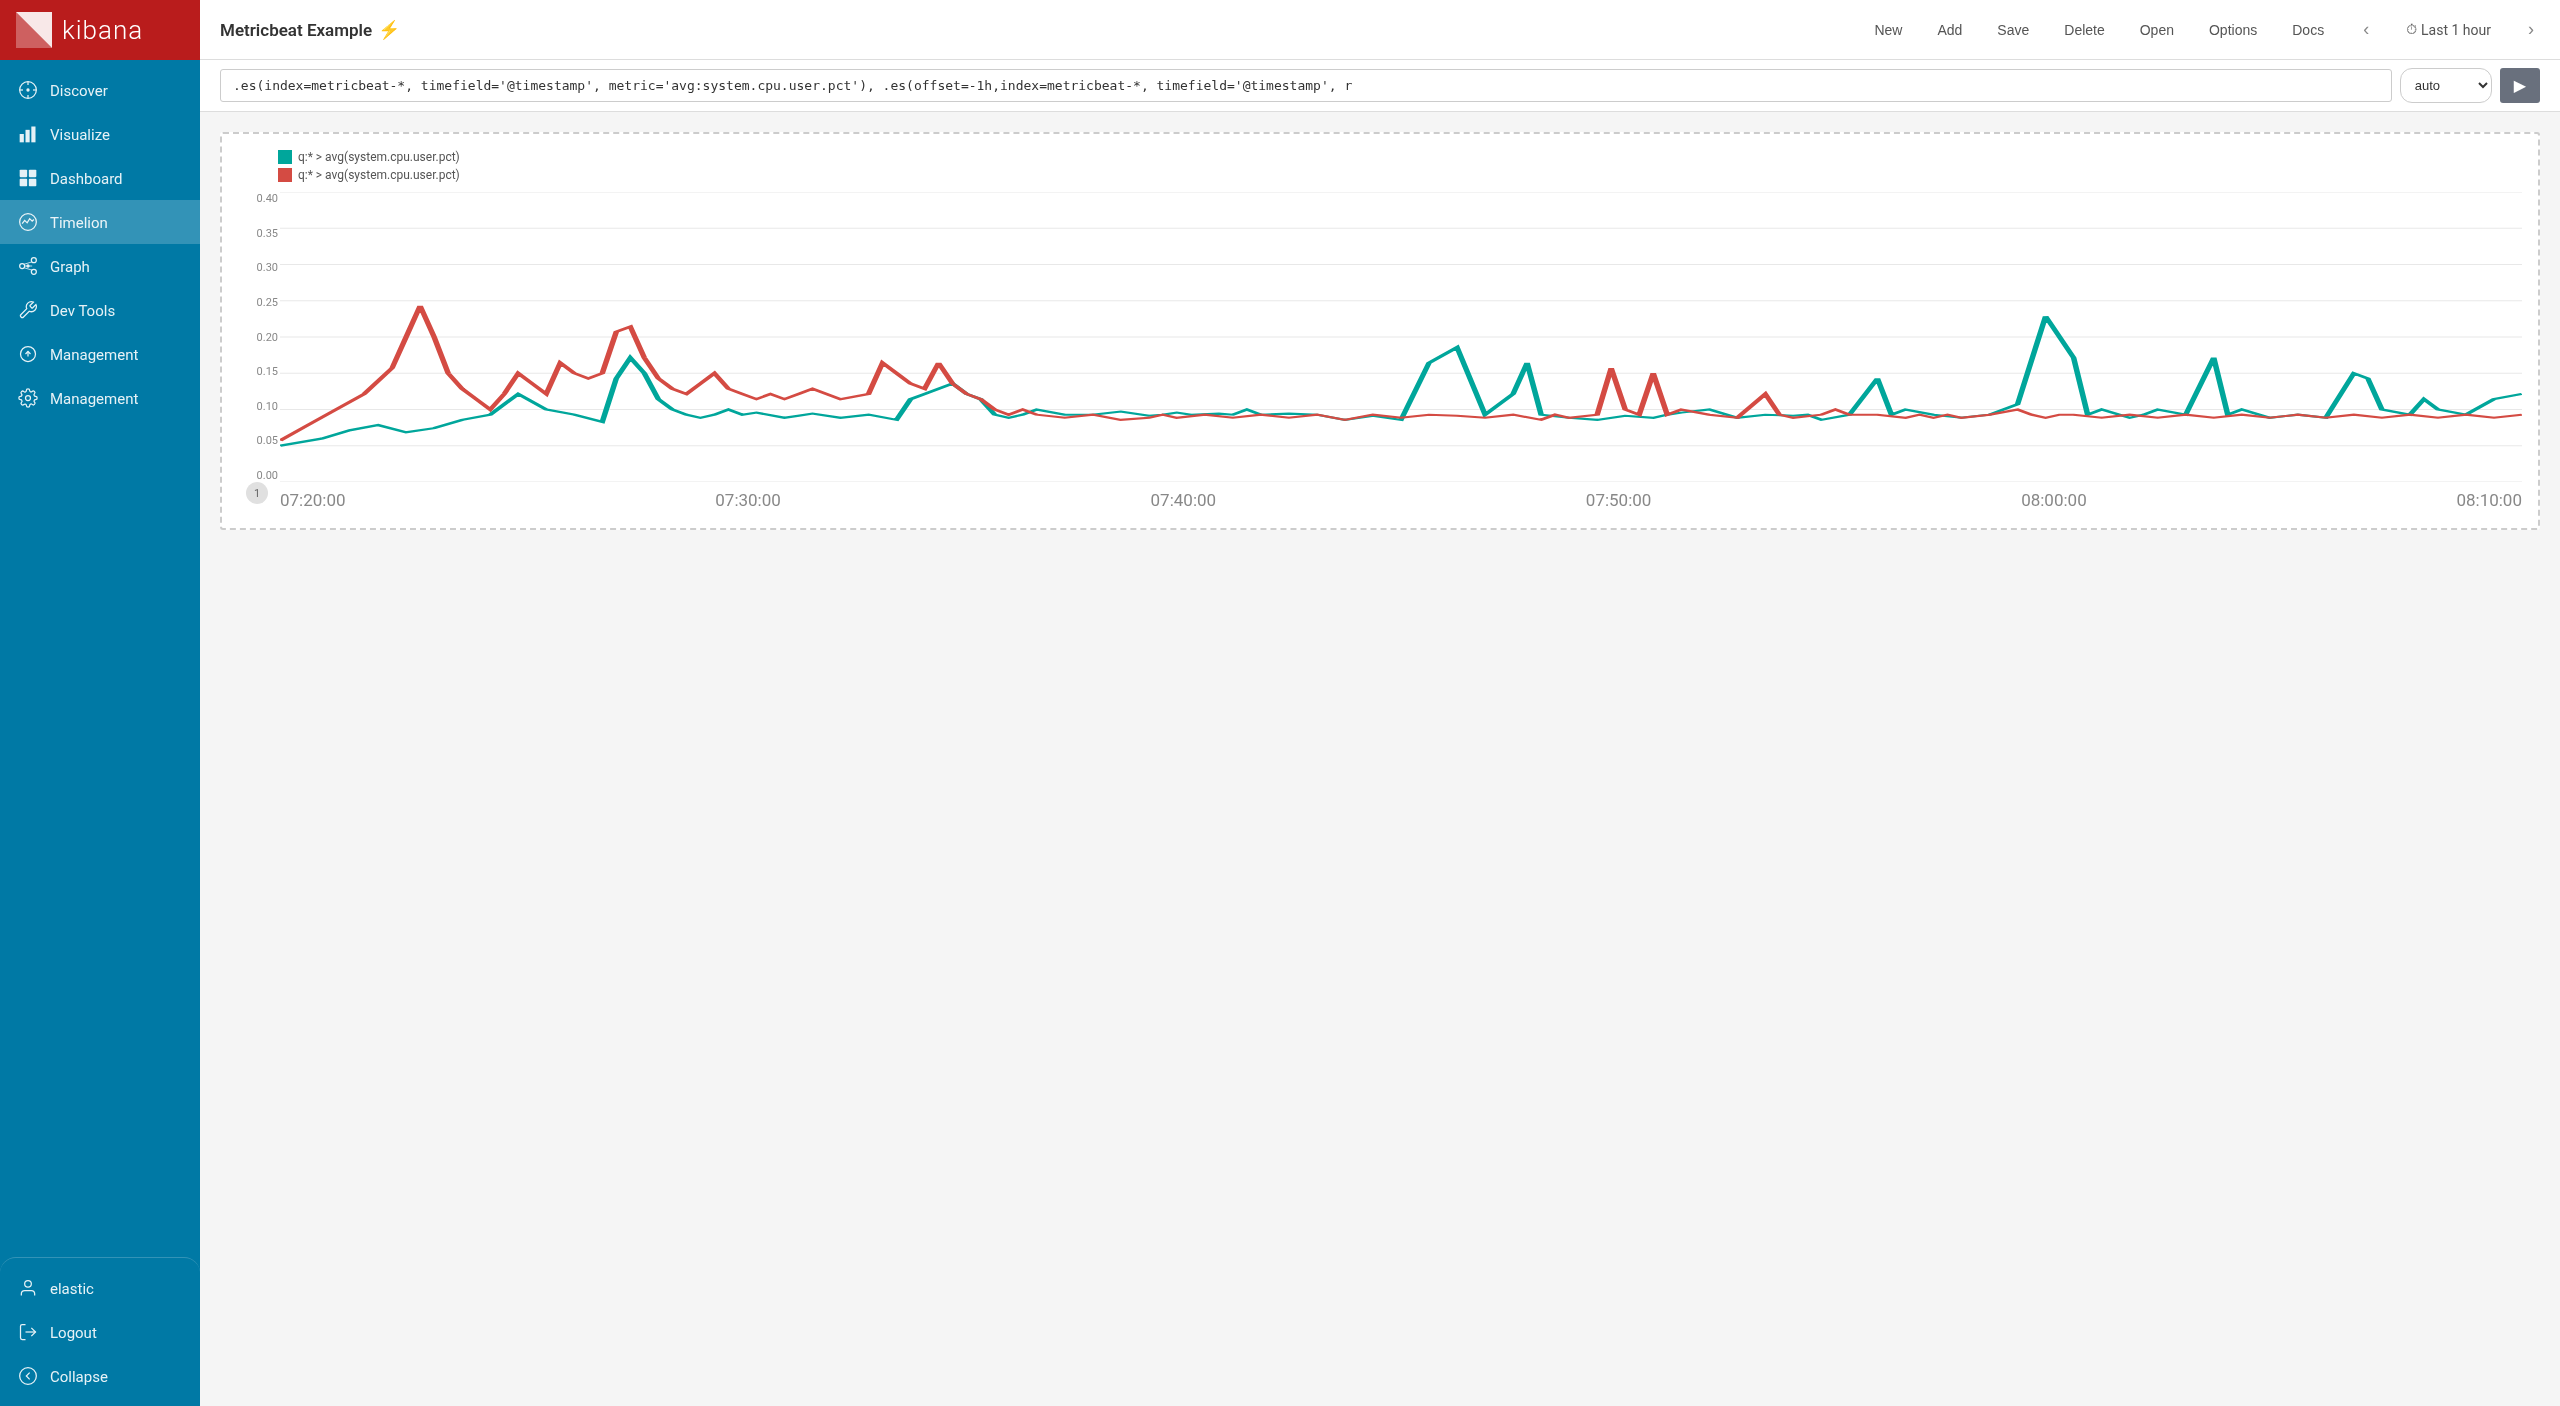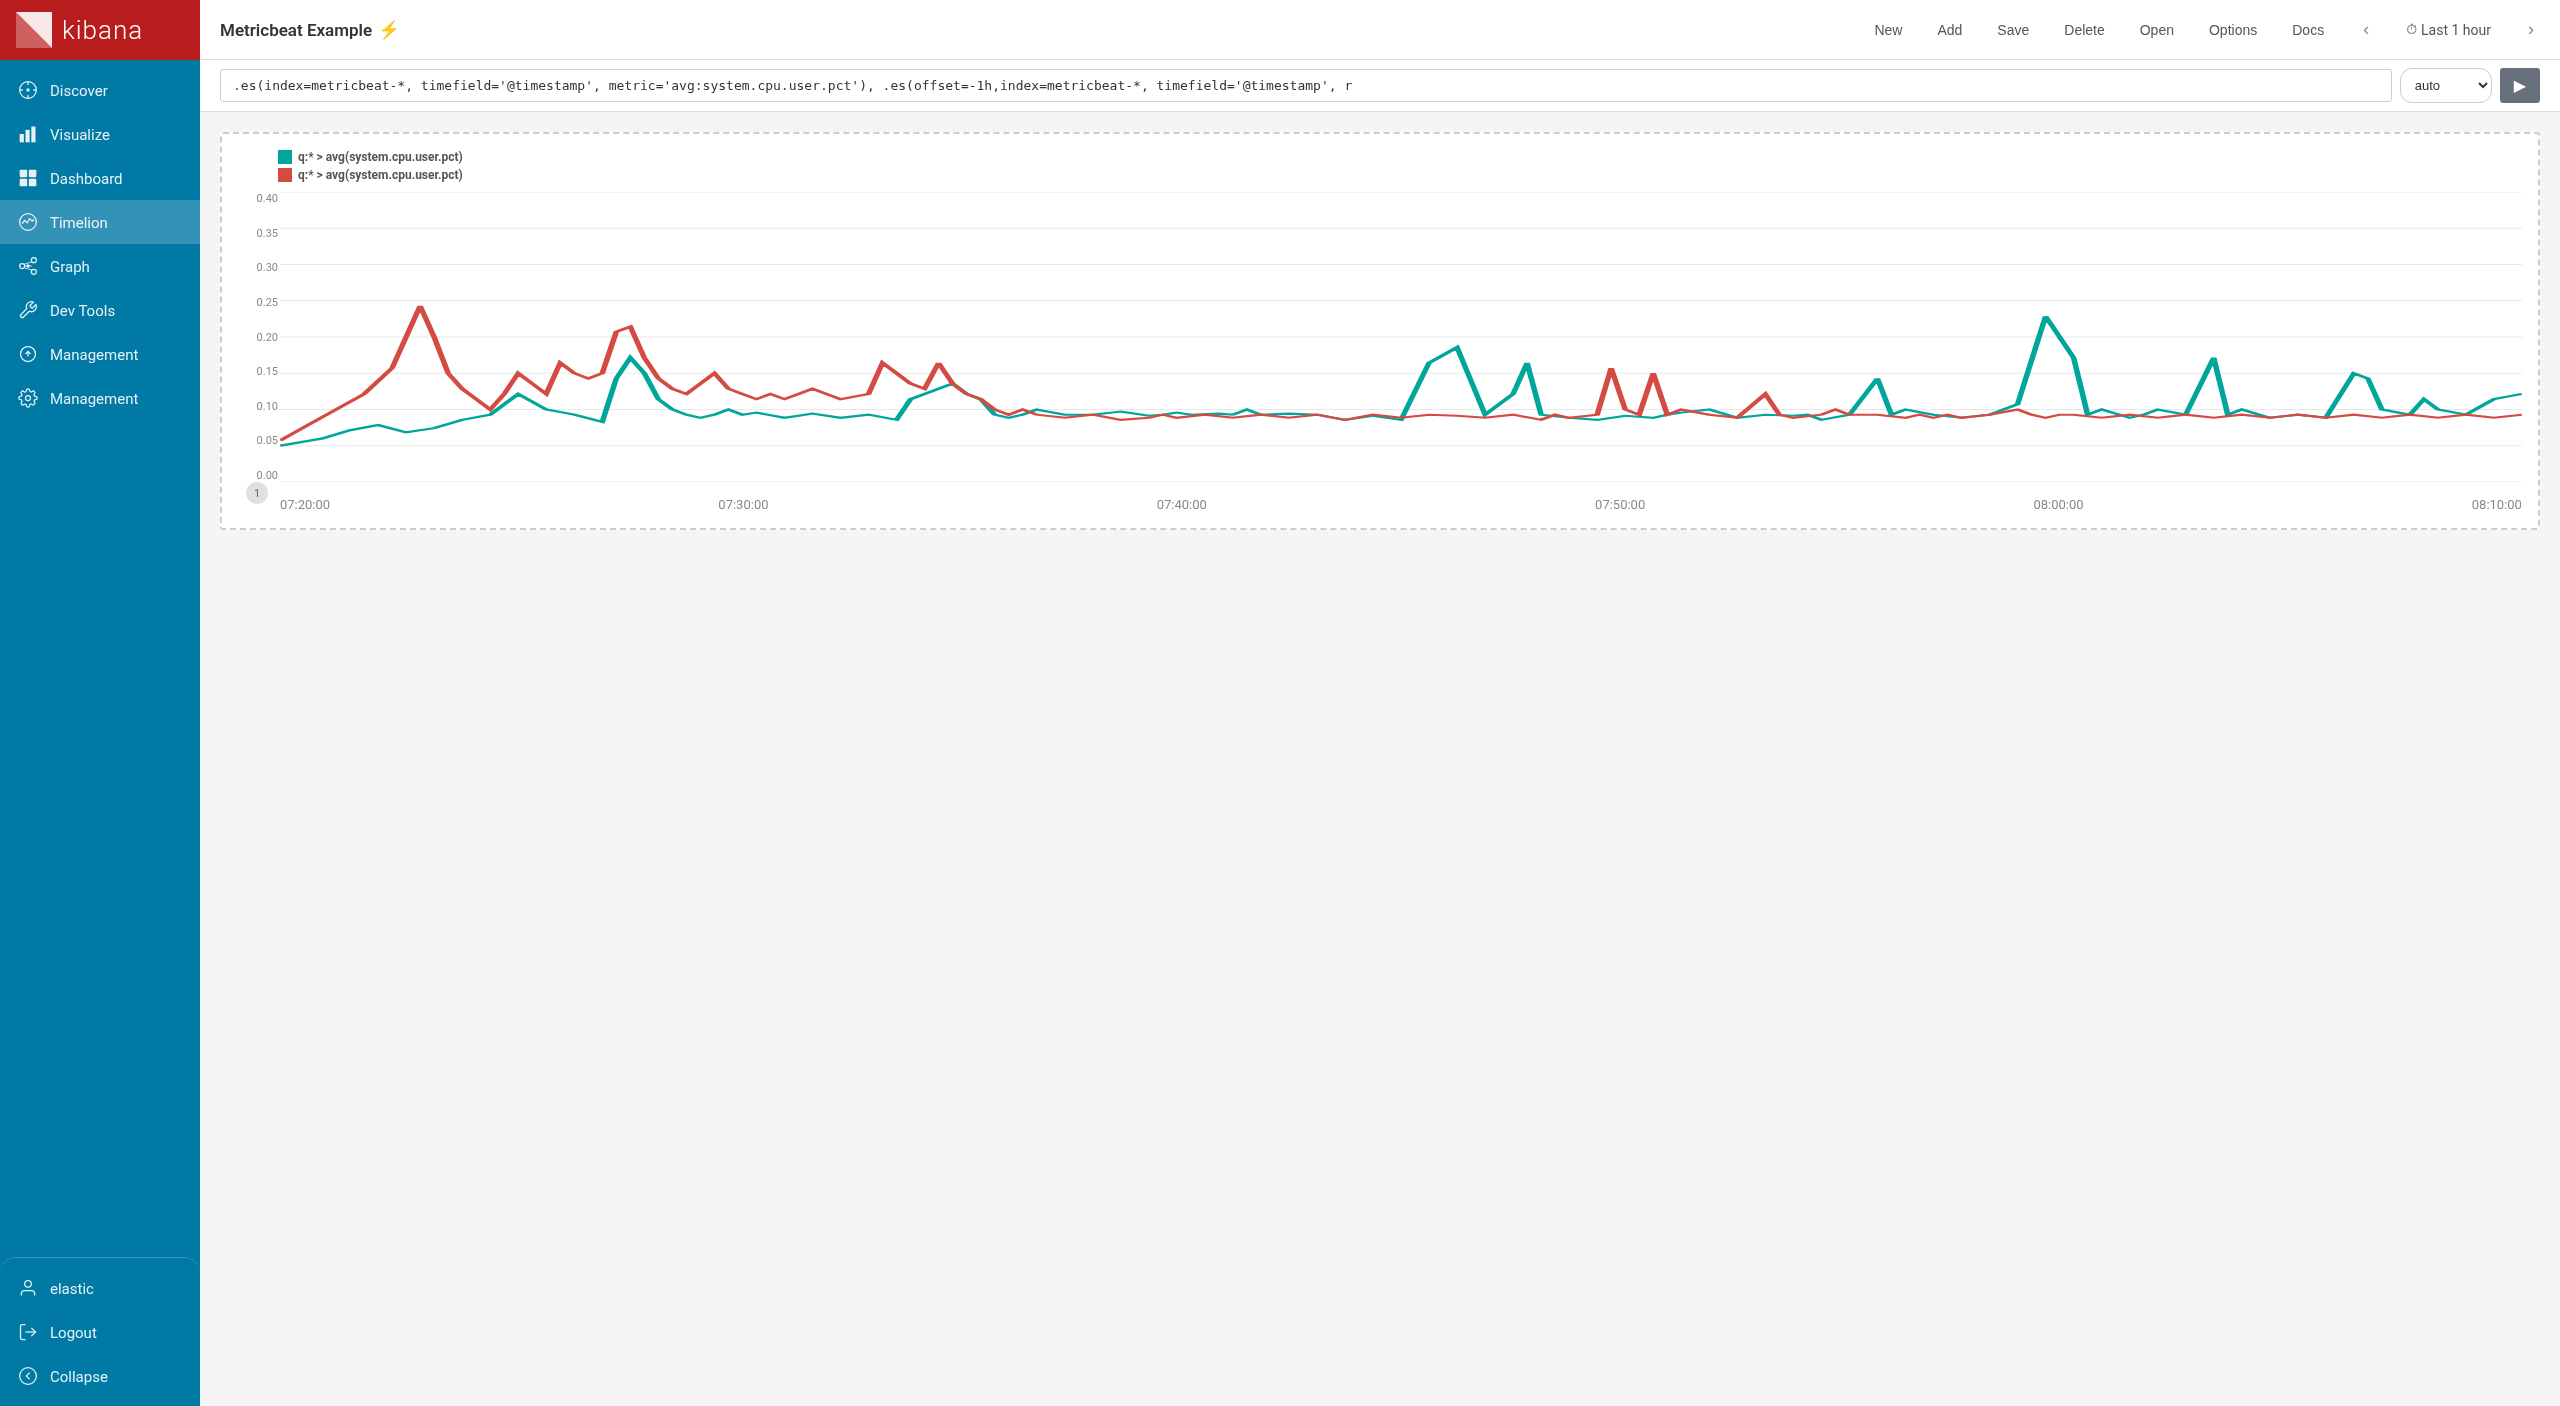--- a/index.html
+++ b/index.html
@@ -183,21 +183,20 @@
       gap: 4px;
       margin-bottom: 10px;
       margin-left: 40px;
     }
     .legend-item {
       display: flex;
       align-items: center;
       gap: 6px;
       font-size: 12px;
       color: #555;
-      font-weight: bold;
     }
 
     
     .y-axis {
       position: absolute;
       left: 4px;
       top: 0;
       bottom: 30px;
       width: 42px;
       display: flex;
@@ -224,23 +223,23 @@
 
     
     .x-axis {
       position: absolute;
       left: 42px;
       right: 0;
       bottom: 0;
       height: 28px;
       display: flex;
       justify-content: space-between;
-      align-items: flex-end;
+      align-items: center;
       padding-top: 4px;
-      font-size: 13px;
+      font-size: 17px;
       color: #888;
     }
 
     
     .panel-badge {
       position: absolute;
       bottom: 8px;
       left: 8px;
       width: 22px;
       height: 22px;

